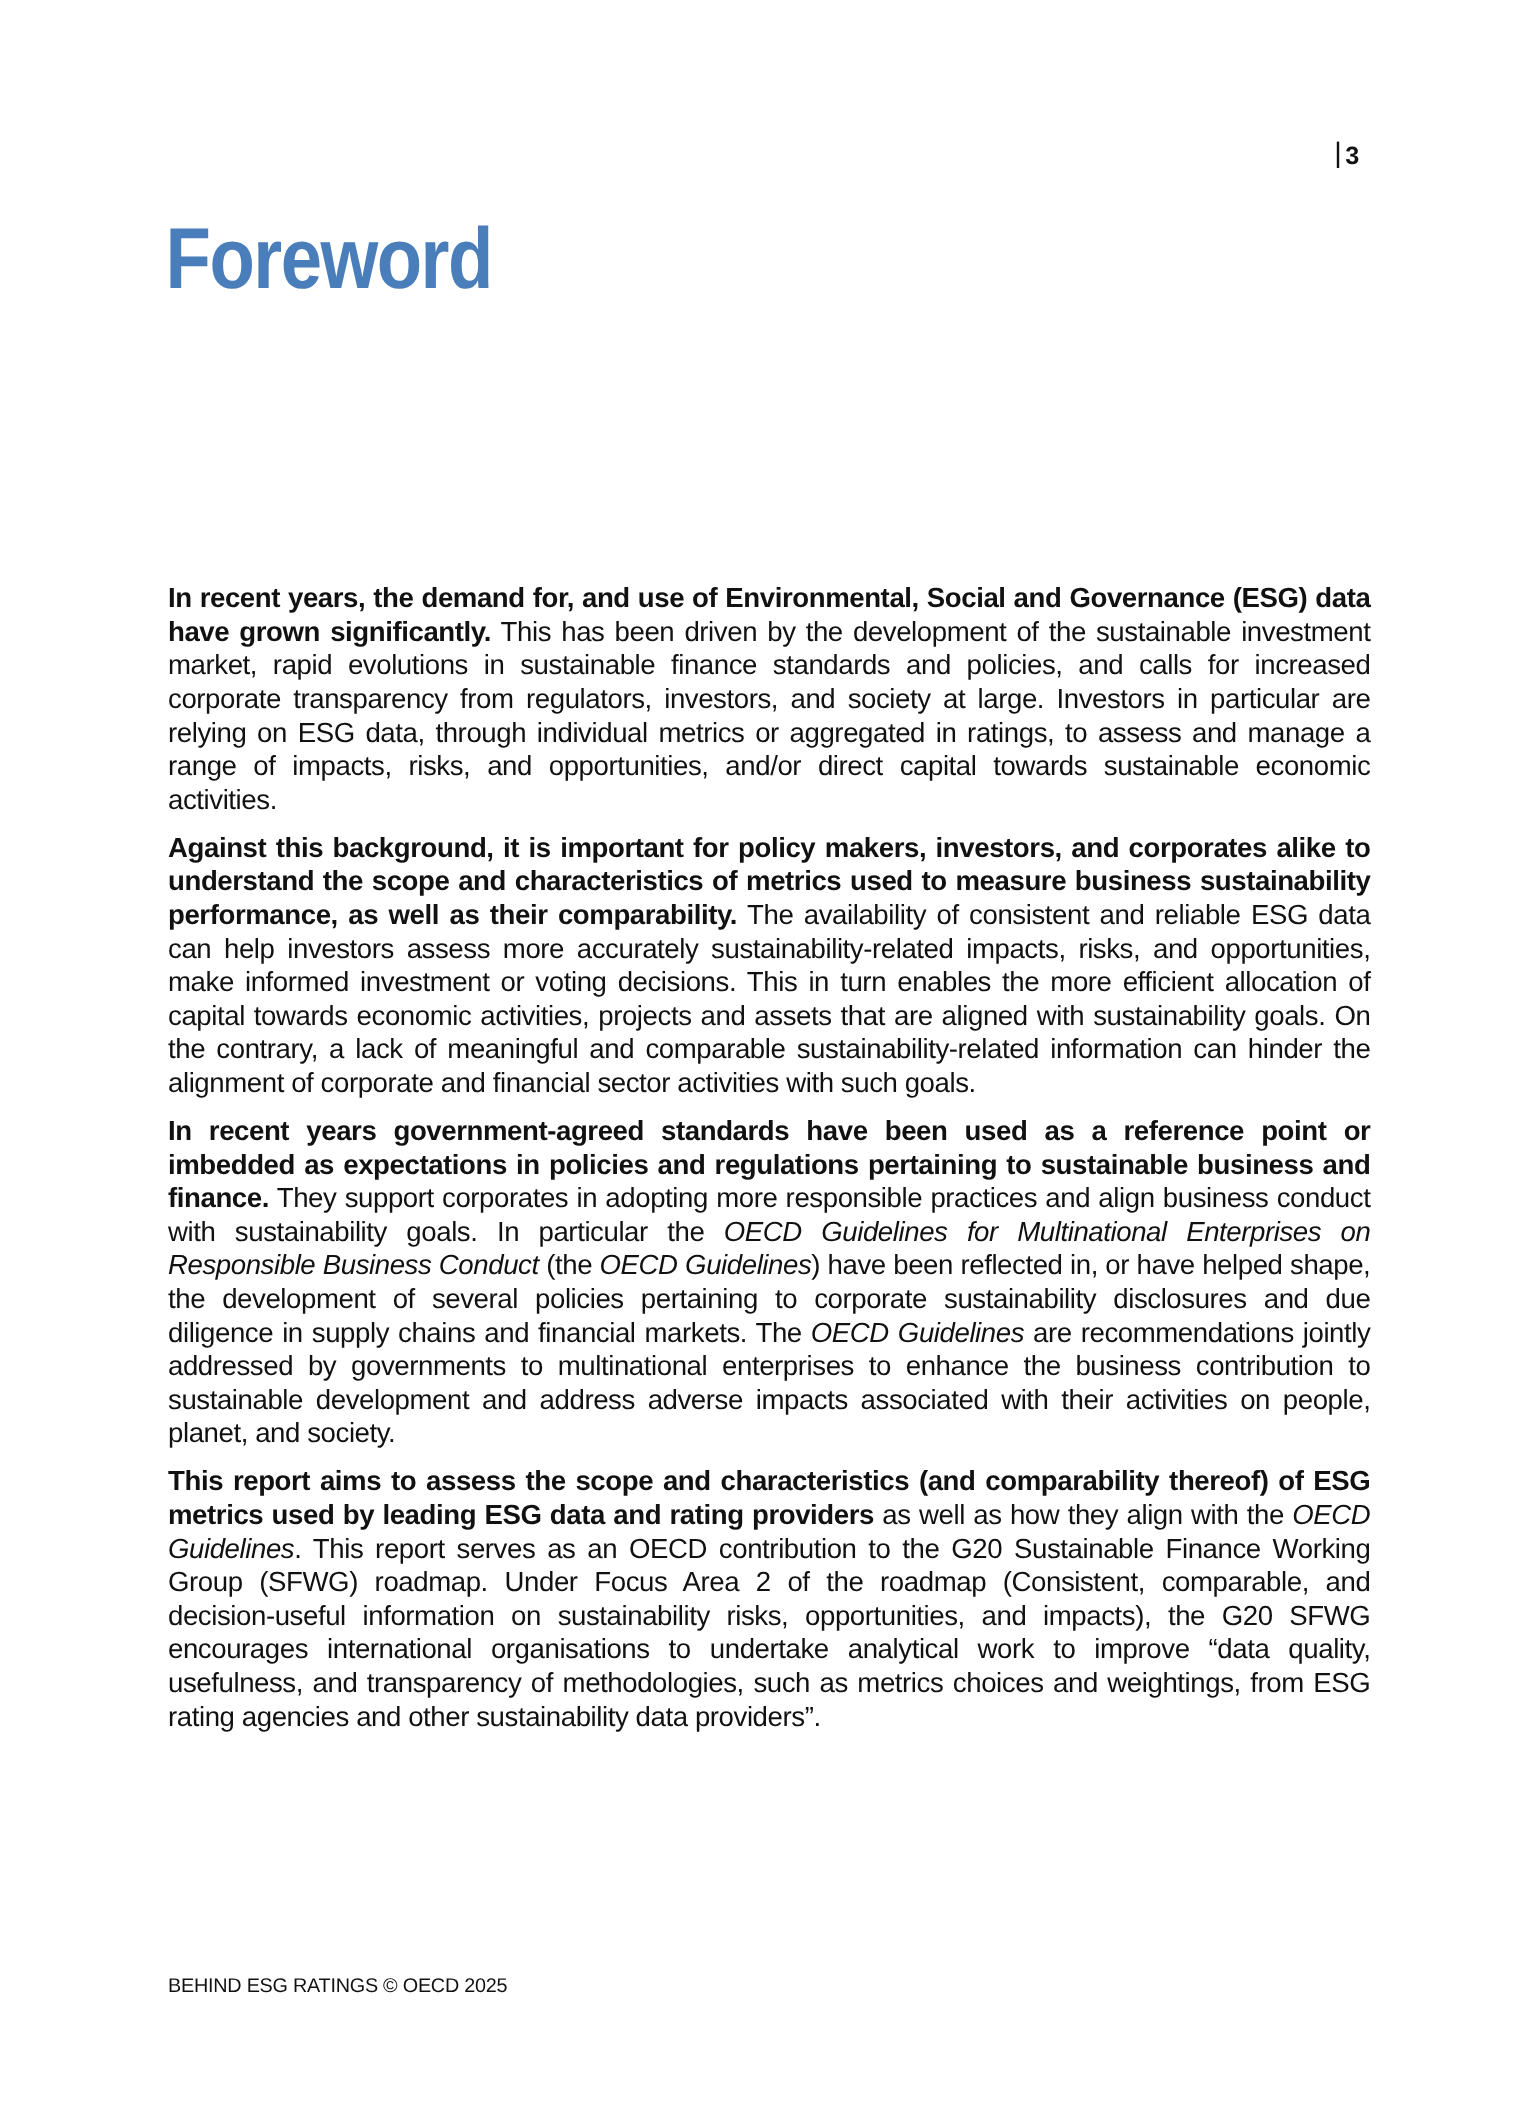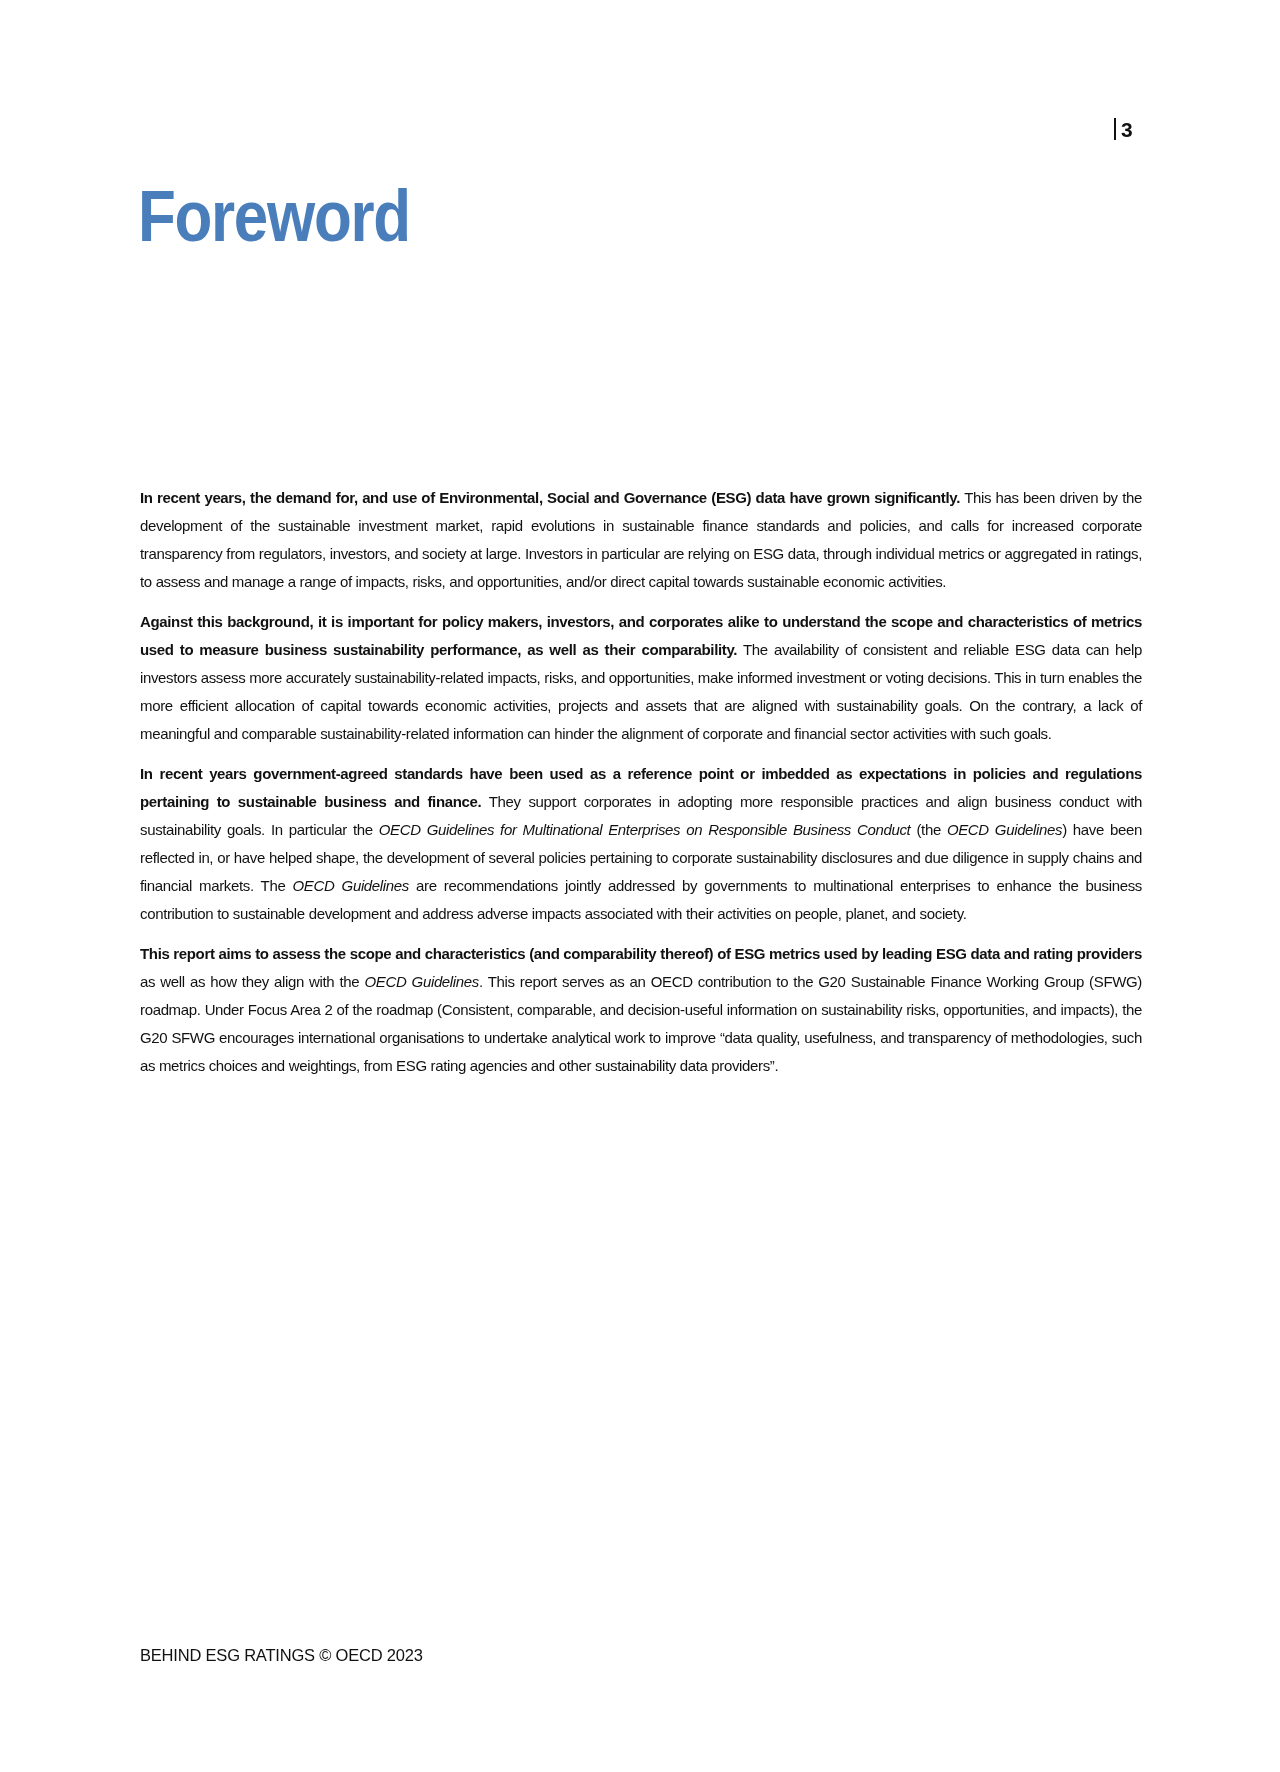--- a/index.html
+++ b/index.html
@@ -3,21 +3,21 @@
 <meta charset="utf-8">
 <style>
   html, body { margin: 0; padding: 0; background: #ffffff; }
   body { width: 1280px; height: 1772px; position: relative; overflow: hidden;
          font-family: "Liberation Sans", sans-serif; color: #111111; }
   .page-number { position: absolute; top: 118px; left: 1114px; font-size: 21px; font-weight: bold; color: #111; }
   .page-number .bar { display: inline-block; width: 2px; height: 22px; background: #111; vertical-align: -3px; margin-right: 5px; }
   .title { position: absolute; left: 138px; top: 180px; margin: 0; font-size: 72px; font-weight: bold;
            color: #4a7ebb; letter-spacing: -1.5px; transform: scaleX(0.86); transform-origin: left top; line-height: 1; }
   .body-text { position: absolute; left: 140px; top: 484px; width: 1002px; }
-  .para { margin: 0 0 12px 0; font-size: 15px; line-height: 28px; text-align: justify; letter-spacing: -0.35px; }
+  .para { margin: 0 0 12px 0; font-size: 23px; line-height: 28px; text-align: justify; letter-spacing: -0.35px; }
   .para b { font-weight: bold; }
   .para i { font-style: italic; }
   .footer { position: absolute; left: 140px; top: 1646px; font-size: 16.5px; color: #111; letter-spacing: -0.2px; }
 </style>
 </head>
 <body>
 
 <div class="page-number"><span class="bar"></span><span>3</span></div>
 
 <h1 class="title">Foreword</h1>
@@ -25,13 +25,13 @@
 <div class="body-text">
   <p class="para"><b>In recent years, the demand for, and use of Environmental, Social and Governance (ESG) data have grown significantly.</b><span> This has been driven by the development of the sustainable investment market, rapid evolutions in sustainable finance standards and policies, and calls for increased corporate transparency from regulators, investors, and society at large. Investors in particular are relying on ESG data, through individual metrics or aggregated in ratings, to assess and manage a range of impacts, risks, and opportunities, and/or direct capital towards sustainable economic activities.</span></p>
 
   <p class="para"><b>Against this background, it is important for policy makers, investors, and corporates alike to understand the scope and characteristics of metrics used to measure business sustainability performance, as well as their comparability.</b><span> The availability of consistent and reliable ESG data can help investors assess more accurately sustainability-related impacts, risks, and opportunities, make informed investment or voting decisions. This in turn enables the more efficient allocation of capital towards economic activities, projects and assets that are aligned with sustainability goals. On the contrary, a lack of meaningful and comparable sustainability-related information can hinder the alignment of corporate and financial sector activities with such goals.</span></p>
 
   <p class="para"><b>In recent years government-agreed standards have been used as a reference point or imbedded as expectations in policies and regulations pertaining to sustainable business and finance.</b><span> They support corporates in adopting more responsible practices and align business conduct with sustainability goals. In particular the </span><i>OECD Guidelines for Multinational Enterprises on Responsible Business Conduct</i><span> (the </span><i>OECD Guidelines</i><span>) have been reflected in, or have helped shape, the development of several policies pertaining to corporate sustainability disclosures and due diligence in supply chains and financial markets. The </span><i>OECD Guidelines</i><span> are recommendations jointly addressed by governments to multinational enterprises to enhance the business contribution to sustainable development and address adverse impacts associated with their activities on people, planet, and society.</span></p>
 
   <p class="para"><b>This report aims to assess the scope and characteristics (and comparability thereof) of ESG metrics used by leading ESG data and rating providers</b><span> as well as how they align with the </span><i>OECD Guidelines</i><span>. This report serves as an OECD contribution to the G20 Sustainable Finance Working Group (SFWG) roadmap. Under Focus Area 2 of the roadmap (Consistent, comparable, and decision-useful information on sustainability risks, opportunities, and impacts), the G20 SFWG encourages international organisations to undertake analytical work to improve “data quality, usefulness, and transparency of methodologies, such as metrics choices and weightings, from ESG rating agencies and other sustainability data providers”.</span></p>
 </div>
 
-<div class="footer">BEHIND ESG RATINGS © OECD 2023</div>
+<div class="footer">BEHIND ESG RATINGS © OECD 2025</div>
 
 </body></html>

